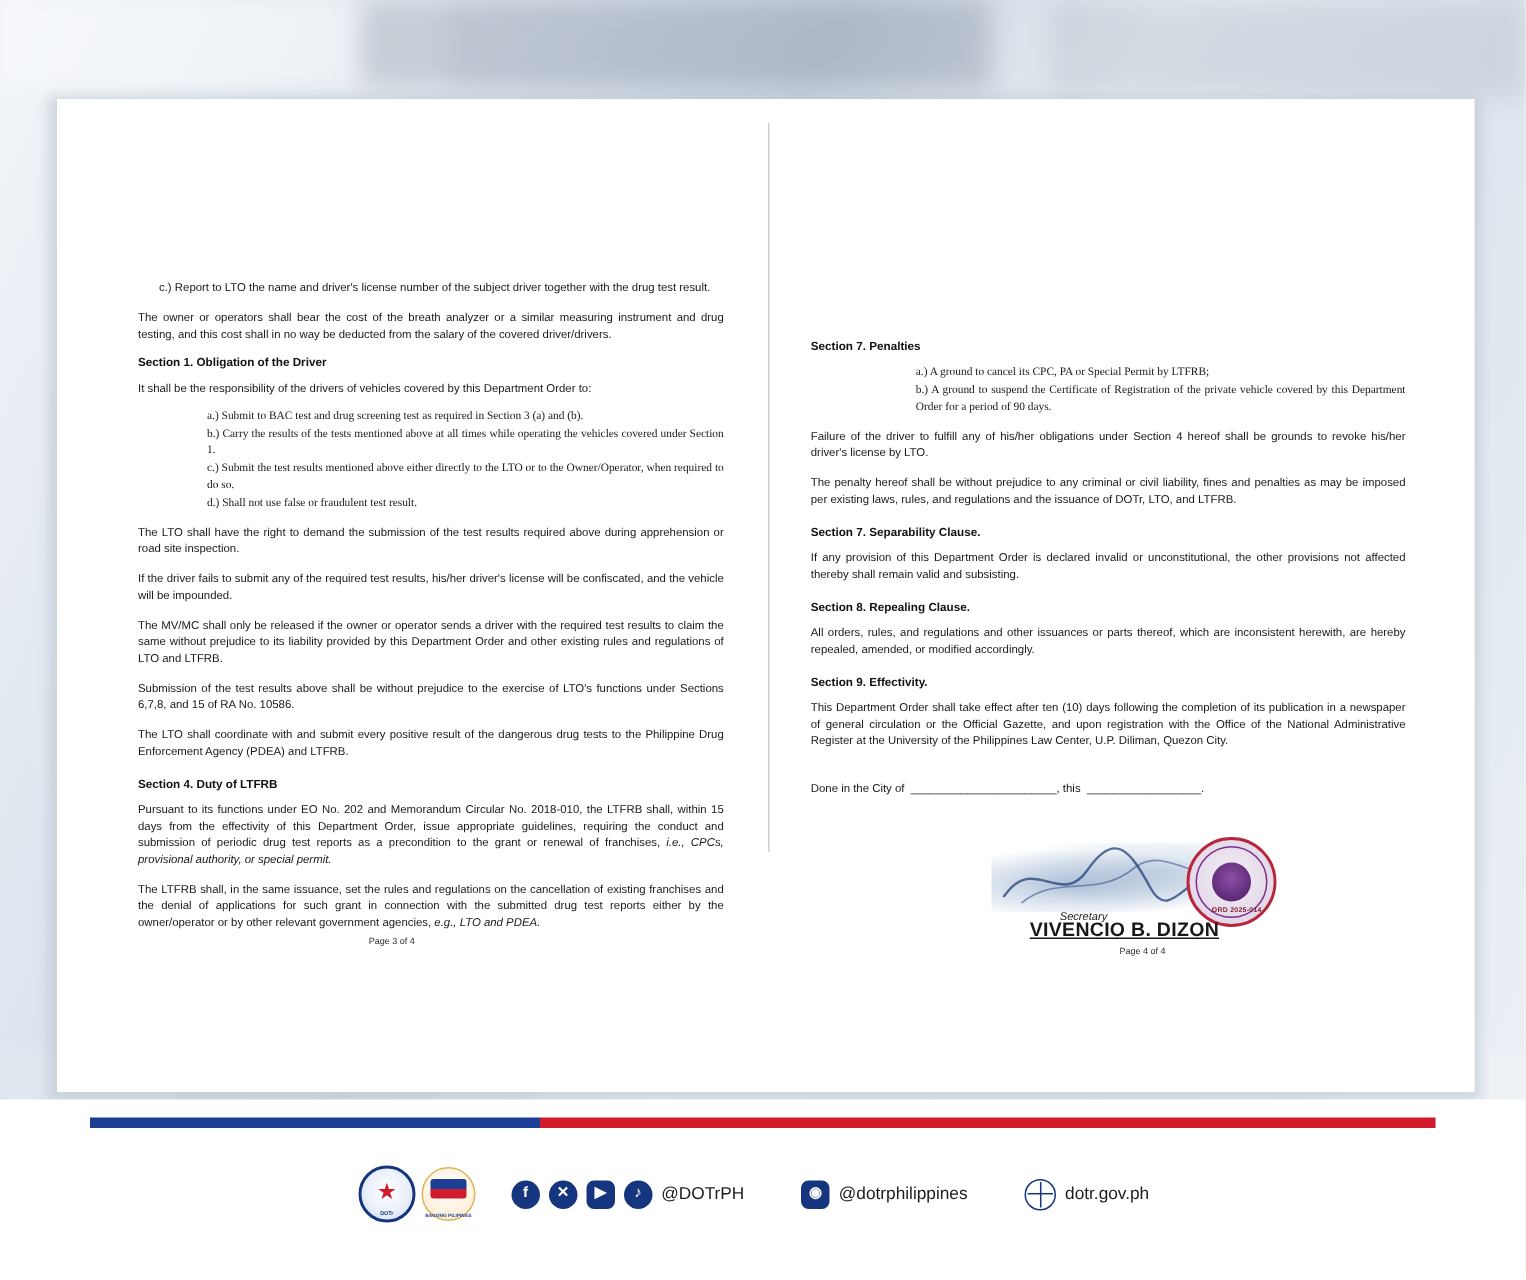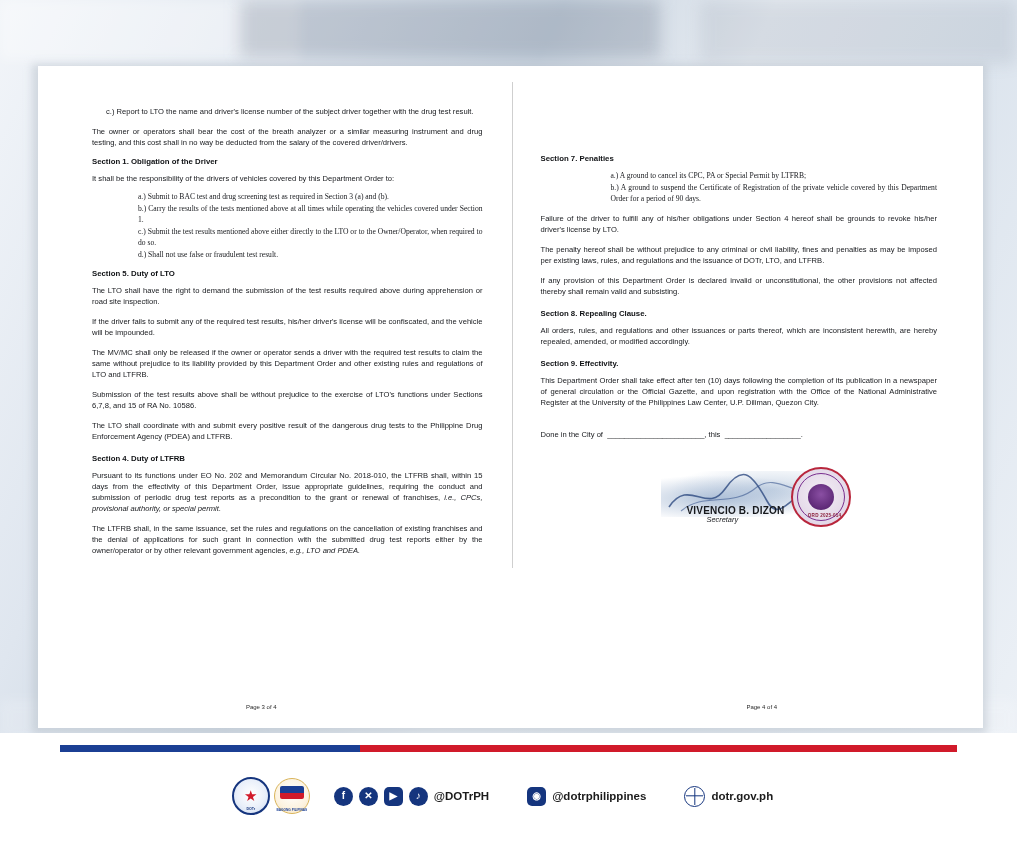--- a/index.html
+++ b/index.html
@@ -41,20 +41,21 @@
     opacity: .55;
   }
   .page-pair {
     position: absolute;
     left: 38px;
     top: 66px;
     width: 945px;
     height: 662px;
     background: #ffffff;
     display: flex;
+    align-items: center;
   }
   .page {
     position: relative;
     box-sizing: border-box;
     flex: 1 1 50%;
     padding: 40px 44px 20px 44px;
   }
   .page.left {
     padding-left: 54px;
     padding-right: 28px;
@@ -126,25 +127,26 @@
   .page.left .page-num { padding-right: 26px; }
   .page.right .page-num { padding-left: 30px; }
   .sig-block {
     margin-top: 26px;
     position: relative;
     height: 80px;
   }
   .sig-name {
     position: absolute;
     left: 146px;
-    top: 40px;
-    font-size: 10px;
+    top: 56px;
+    font-size: 13px;
     font-weight: bold;
     color: #16181c;
     letter-spacing: .2px;
+    text-decoration: underline;
   }
   .sig-title {
     position: absolute;
     left: 166px;
     top: 50px;
     font-size: 7.4px;
     font-style: italic;
     color: #16181c;
   }
   .sig-scribble {
@@ -290,21 +292,20 @@
     line-height: 1;
   }
   .icon-circle.round-sq {
     border-radius: 5px;
   }
   .handle {
     font-size: 11.5px;
     color: #1b1b1b;
     margin-left: 1px;
     margin-right: 12px;
-    font-weight: bold;
   }
   .grp {
     display: flex;
     align-items: center;
     gap: 5px;
   }
   .grp + .grp { margin-left: 16px; }
   .logos-grp { display: flex; align-items: center; gap: 2px; margin-right: 14px; }
   .socials-grp { display: flex; align-items: center; gap: 6px; }
   .globe {
@@ -342,21 +343,20 @@
 
     <h3 class="heading">Section 1. Obligation of the Driver</h3>
     <p class="doc-text tight">It shall be the responsibility of the drivers of vehicles covered by this Department Order to:</p>
     <ul class="lettered">
       <li>a.) Submit to BAC test and drug screening test as required in Section 3 (a) and (b).</li>
       <li>b.) Carry the results of the tests mentioned above at all times while operating the vehicles covered under Section 1.</li>
       <li>c.) Submit the test results mentioned above either directly to the LTO or to the Owner/Operator, when required to do so.</li>
       <li>d.) Shall not use false or fraudulent test result.</li>
     </ul>
 
-    <h3 class="heading">Section 5. Duty of LTO</h3>
     <p class="doc-text">The LTO shall have the right to demand the submission of the test results required above during apprehension or road site inspection.</p>
     <p class="doc-text">If the driver fails to submit any of the required test results, his/her driver's license will be confiscated, and the vehicle will be impounded.</p>
     <p class="doc-text">The MV/MC shall only be released if the owner or operator sends a driver with the required test results to claim the same without prejudice to its liability provided by this Department Order and other existing rules and regulations of LTO and LTFRB.</p>
     <p class="doc-text">Submission of the test results above shall be without prejudice to the exercise of LTO's functions under Sections 6,7,8, and 15 of RA No. 10586.</p>
     <p class="doc-text">The LTO shall coordinate with and submit every positive result of the dangerous drug tests to the Philippine Drug Enforcement Agency (PDEA) and LTFRB.</p>
 
     <h3 class="heading spaced">Section 4. Duty of LTFRB</h3>
     <p class="doc-text"><span>Pursuant to its functions under EO No. 202 and Memorandum Circular No. 2018-010, the LTFRB shall, within 15 days from the effectivity of this Department Order, issue appropriate guidelines, requiring the conduct and submission of periodic drug test reports as a precondition to the grant or renewal of franchises, </span><span class="italic">i.e., CPCs, provisional authority, or special permit.</span></p>
     <p class="doc-text"><span>The LTFRB shall, in the same issuance, set the rules and regulations on the cancellation of existing franchises and the denial of applications for such grant in connection with the submitted drug test reports either by the owner/operator or by other relevant government agencies, </span><span class="italic">e.g., LTO and PDEA.</span></p>
 
@@ -366,20 +366,21 @@
   <div class="page right">
 
     <h3 class="heading">Section 7. Penalties</h3>
     <ul class="lettered indent2">
       <li>a.) A ground to cancel its CPC, PA or Special Permit by LTFRB;</li>
       <li>b.) A ground to suspend the Certificate of Registration of the private vehicle covered by this Department Order for a period of 90 days.</li>
     </ul>
     <p class="doc-text">Failure of the driver to fulfill any of his/her obligations under Section 4 hereof shall be grounds to revoke his/her driver's license by LTO.</p>
     <p class="doc-text">The penalty hereof shall be without prejudice to any criminal or civil liability, fines and penalties as may be imposed per existing laws, rules, and regulations and the issuance of DOTr, LTO, and LTFRB.</p>
 
+    <h3 class="heading spaced">Section 7. Separability Clause.</h3>
     <p class="doc-text">If any provision of this Department Order is declared invalid or unconstitutional, the other provisions not affected thereby shall remain valid and subsisting.</p>
 
     <h3 class="heading spaced">Section 8. Repealing Clause.</h3>
     <p class="doc-text">All orders, rules, and regulations and other issuances or parts thereof, which are inconsistent herewith, are hereby repealed, amended, or modified accordingly.</p>
 
     <h3 class="heading spaced">Section 9. Effectivity.</h3>
     <p class="doc-text">This Department Order shall take effect after ten (10) days following the completion of its publication in a newspaper of general circulation or the Official Gazette, and upon registration with the Office of the National Administrative Register at the University of the Philippines Law Center, U.P. Diliman, Quezon City.</p>
 
     <div class="done-line">
       <span>Done in the City of</span>

